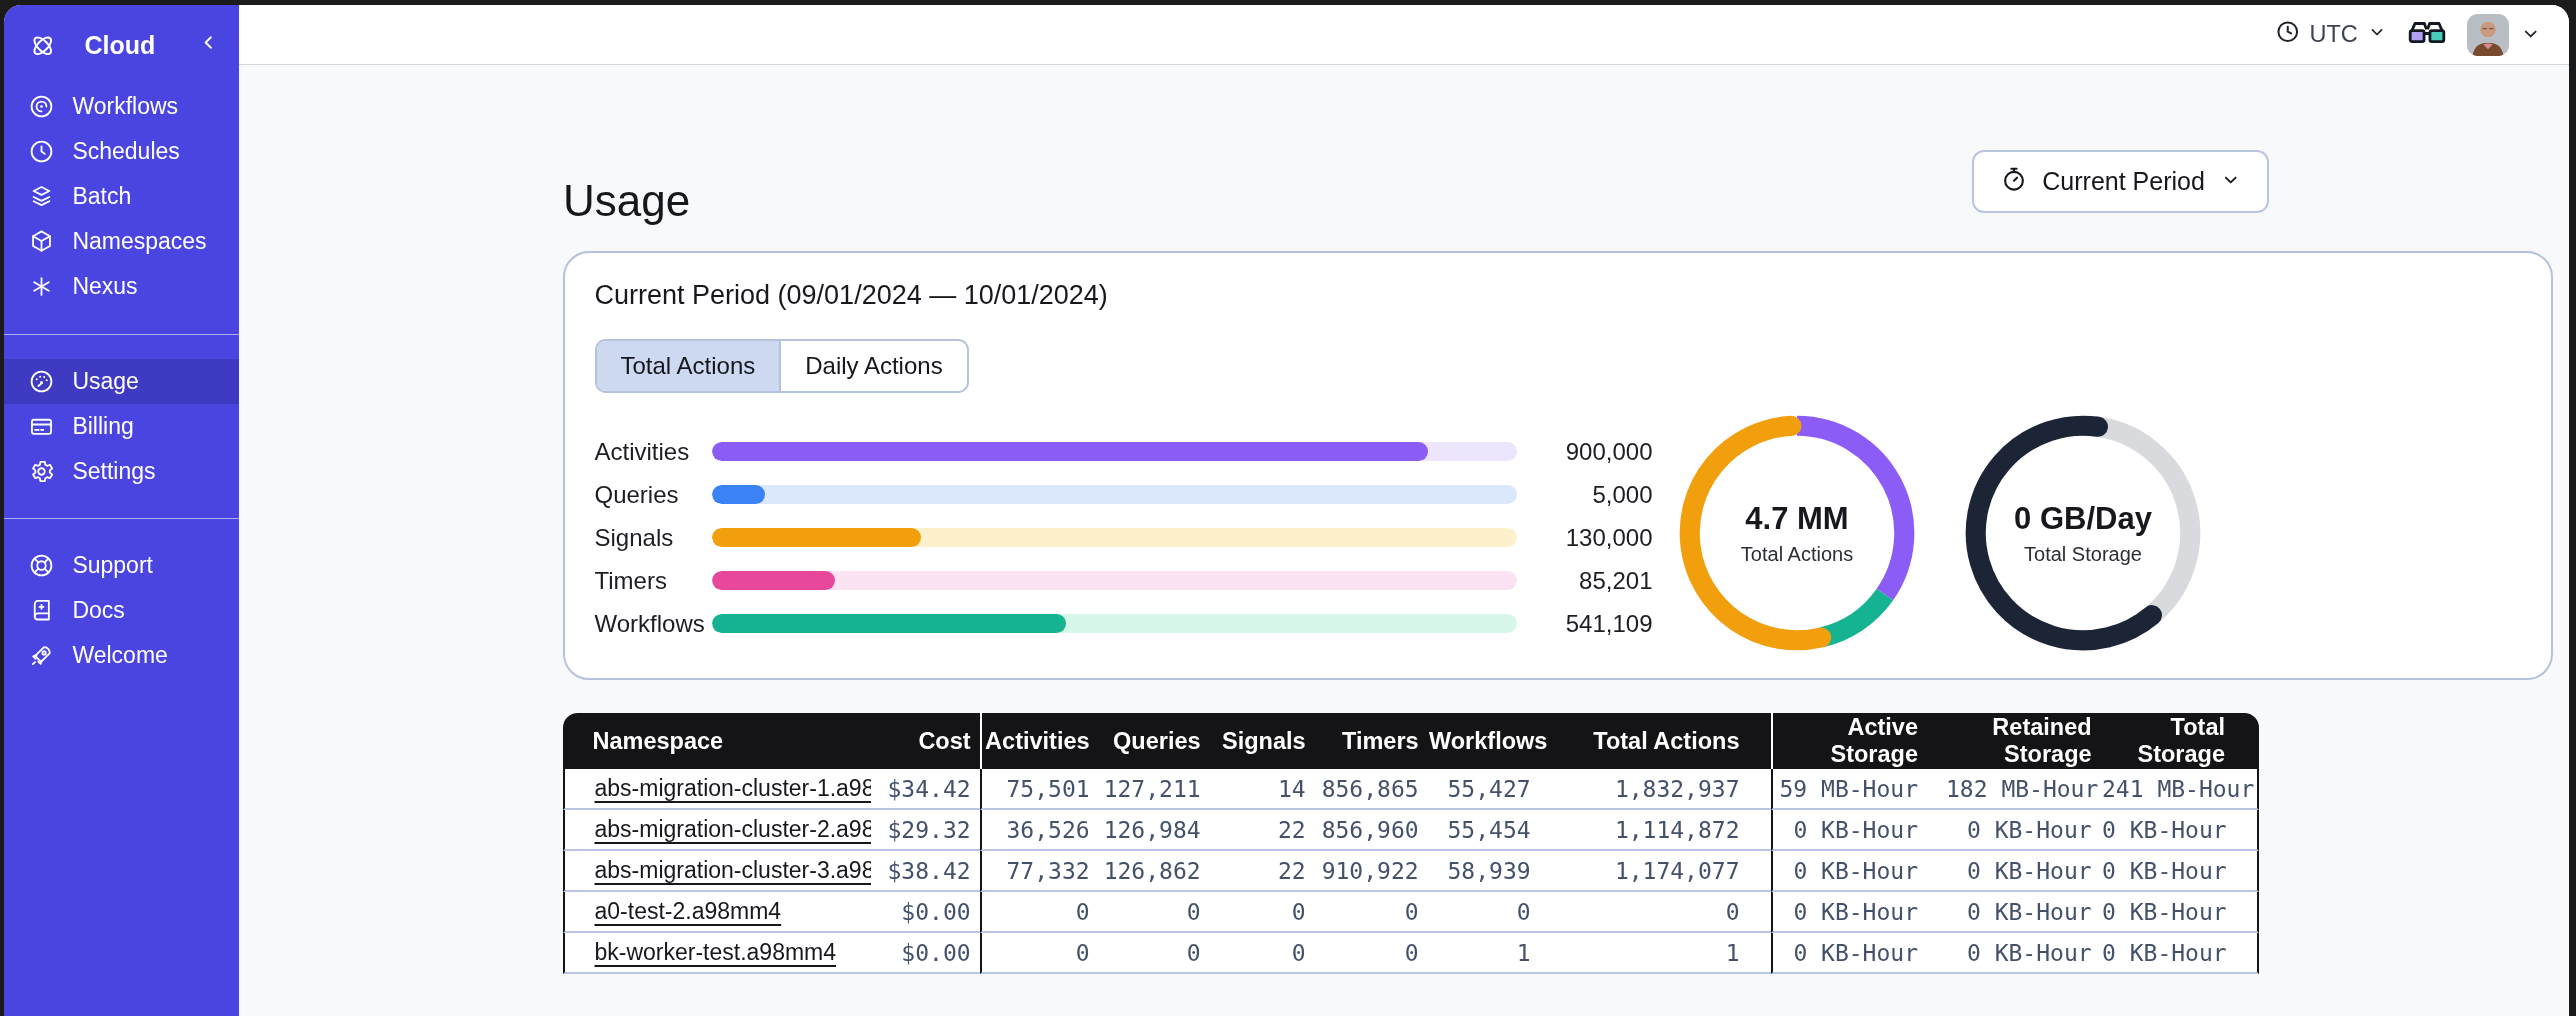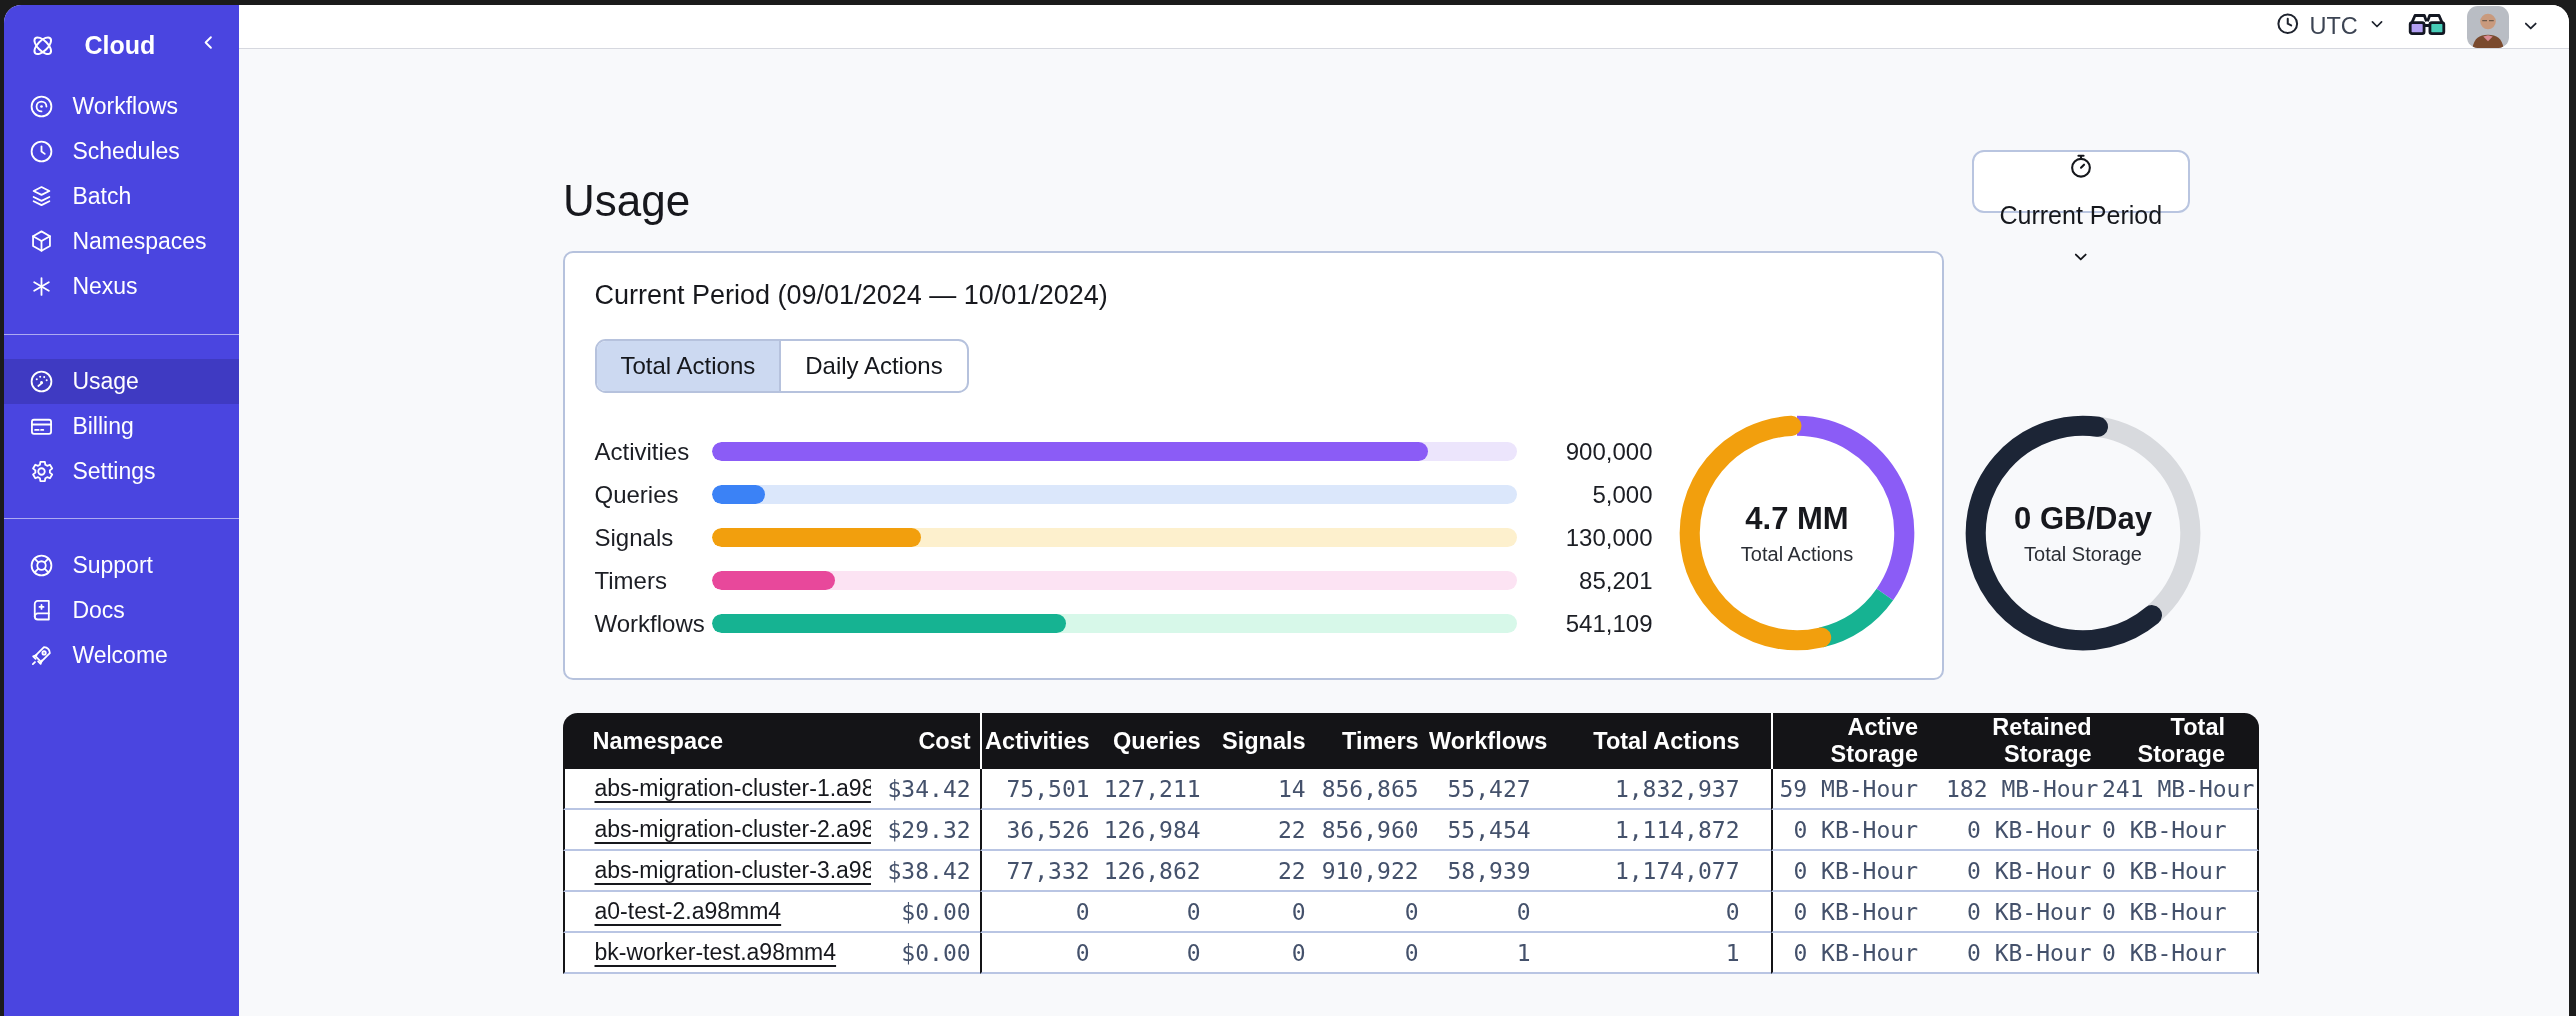--- a/index.html
+++ b/index.html
@@ -15,38 +15,38 @@
   .brand-icon svg, .nav-icon svg { display:block; }
   .collapse { margin-left:auto; cursor:pointer; }
   .nav-item { display:flex; align-items:center; gap:17.4px; height:45px; padding-left:24px;
               font-size:23px; cursor:pointer; }
   .nav-item.active { background:#3f3ac2; }
   .nav-icon { width:27px; height:27px; flex:none; }
   .side-sep { height:1.3px; background:rgba(255,255,255,.55); margin:17.4px 0; }
   .nav-group { padding:6.7px 0; }
 
   
-  .topbar { position:absolute; left:235px; right:0; top:0; height:44px; background:#fff;
+  .topbar { position:absolute; left:235px; right:0; top:0; height:60px; background:#fff;
             border-bottom:1.3px solid #d6d8df; display:flex; align-items:center;
             justify-content:flex-end; gap:20px; padding-right:28px; }
   .tz { display:flex; align-items:center; gap:9.4px; font-size:23.5px; color:#3c4453; cursor:pointer; }
   .avatar-group { display:flex; align-items:center; gap:10.7px; cursor:pointer; }
   .avatar { width:42px; height:42px; border-radius:10.7px; overflow:hidden; }
 
   
   .content { position:absolute; left:235px; top:62px; right:0; bottom:0; background:#f8f9fb; }
   .page-title { position:absolute; left:324px; top:79px; font-size:44px; font-weight:500; color:#17181d; }
   .period-btn { position:absolute; left:1733px; top:83px; height:63px; padding:0 25.5px;
                 background:#fff; border:2px solid #b9c5e0; border-radius:12px;
                 display:flex; align-items:center; gap:14.8px; font-size:25px; font-weight:500;
-                color:#15171c; cursor:pointer;flex-direction:column; }
+                color:#15171c; cursor:pointer; }
 
   
-  .card { position:absolute; left:324px; top:184px; width:1381px; height:429px;
-          background:#fff; border:2px solid #b6c2dd; border-radius:10px; }
+  .card { position:absolute; left:324px; top:184px; width:1990px; height:429px;
+          background:#fff; border:2px solid #b6c2dd; border-radius:26px; }
   .card-title { position:absolute; left:29.5px; top:27px; font-size:27px; color:#17181d; }
   .tabs { position:absolute; left:29.5px; top:86px; display:inline-flex;
           border:2px solid #b6c2dd; border-radius:10.7px; overflow:hidden; background:#fff; }
   .tab { padding:0 24px; height:50px; line-height:50px; font-size:24px; color:#15171c; cursor:pointer; }
   .tab.active { background:#ccd9f1; }
   .tab + .tab { border-left:2px solid #b6c2dd; }
 
   .bars { position:absolute; left:29.5px; top:177px; width:1058px; }
   .bar-row { display:flex; align-items:center; height:43px; }
   .bar-label { width:117px; font-size:24px; color:#1c1e24; flex:none; }

